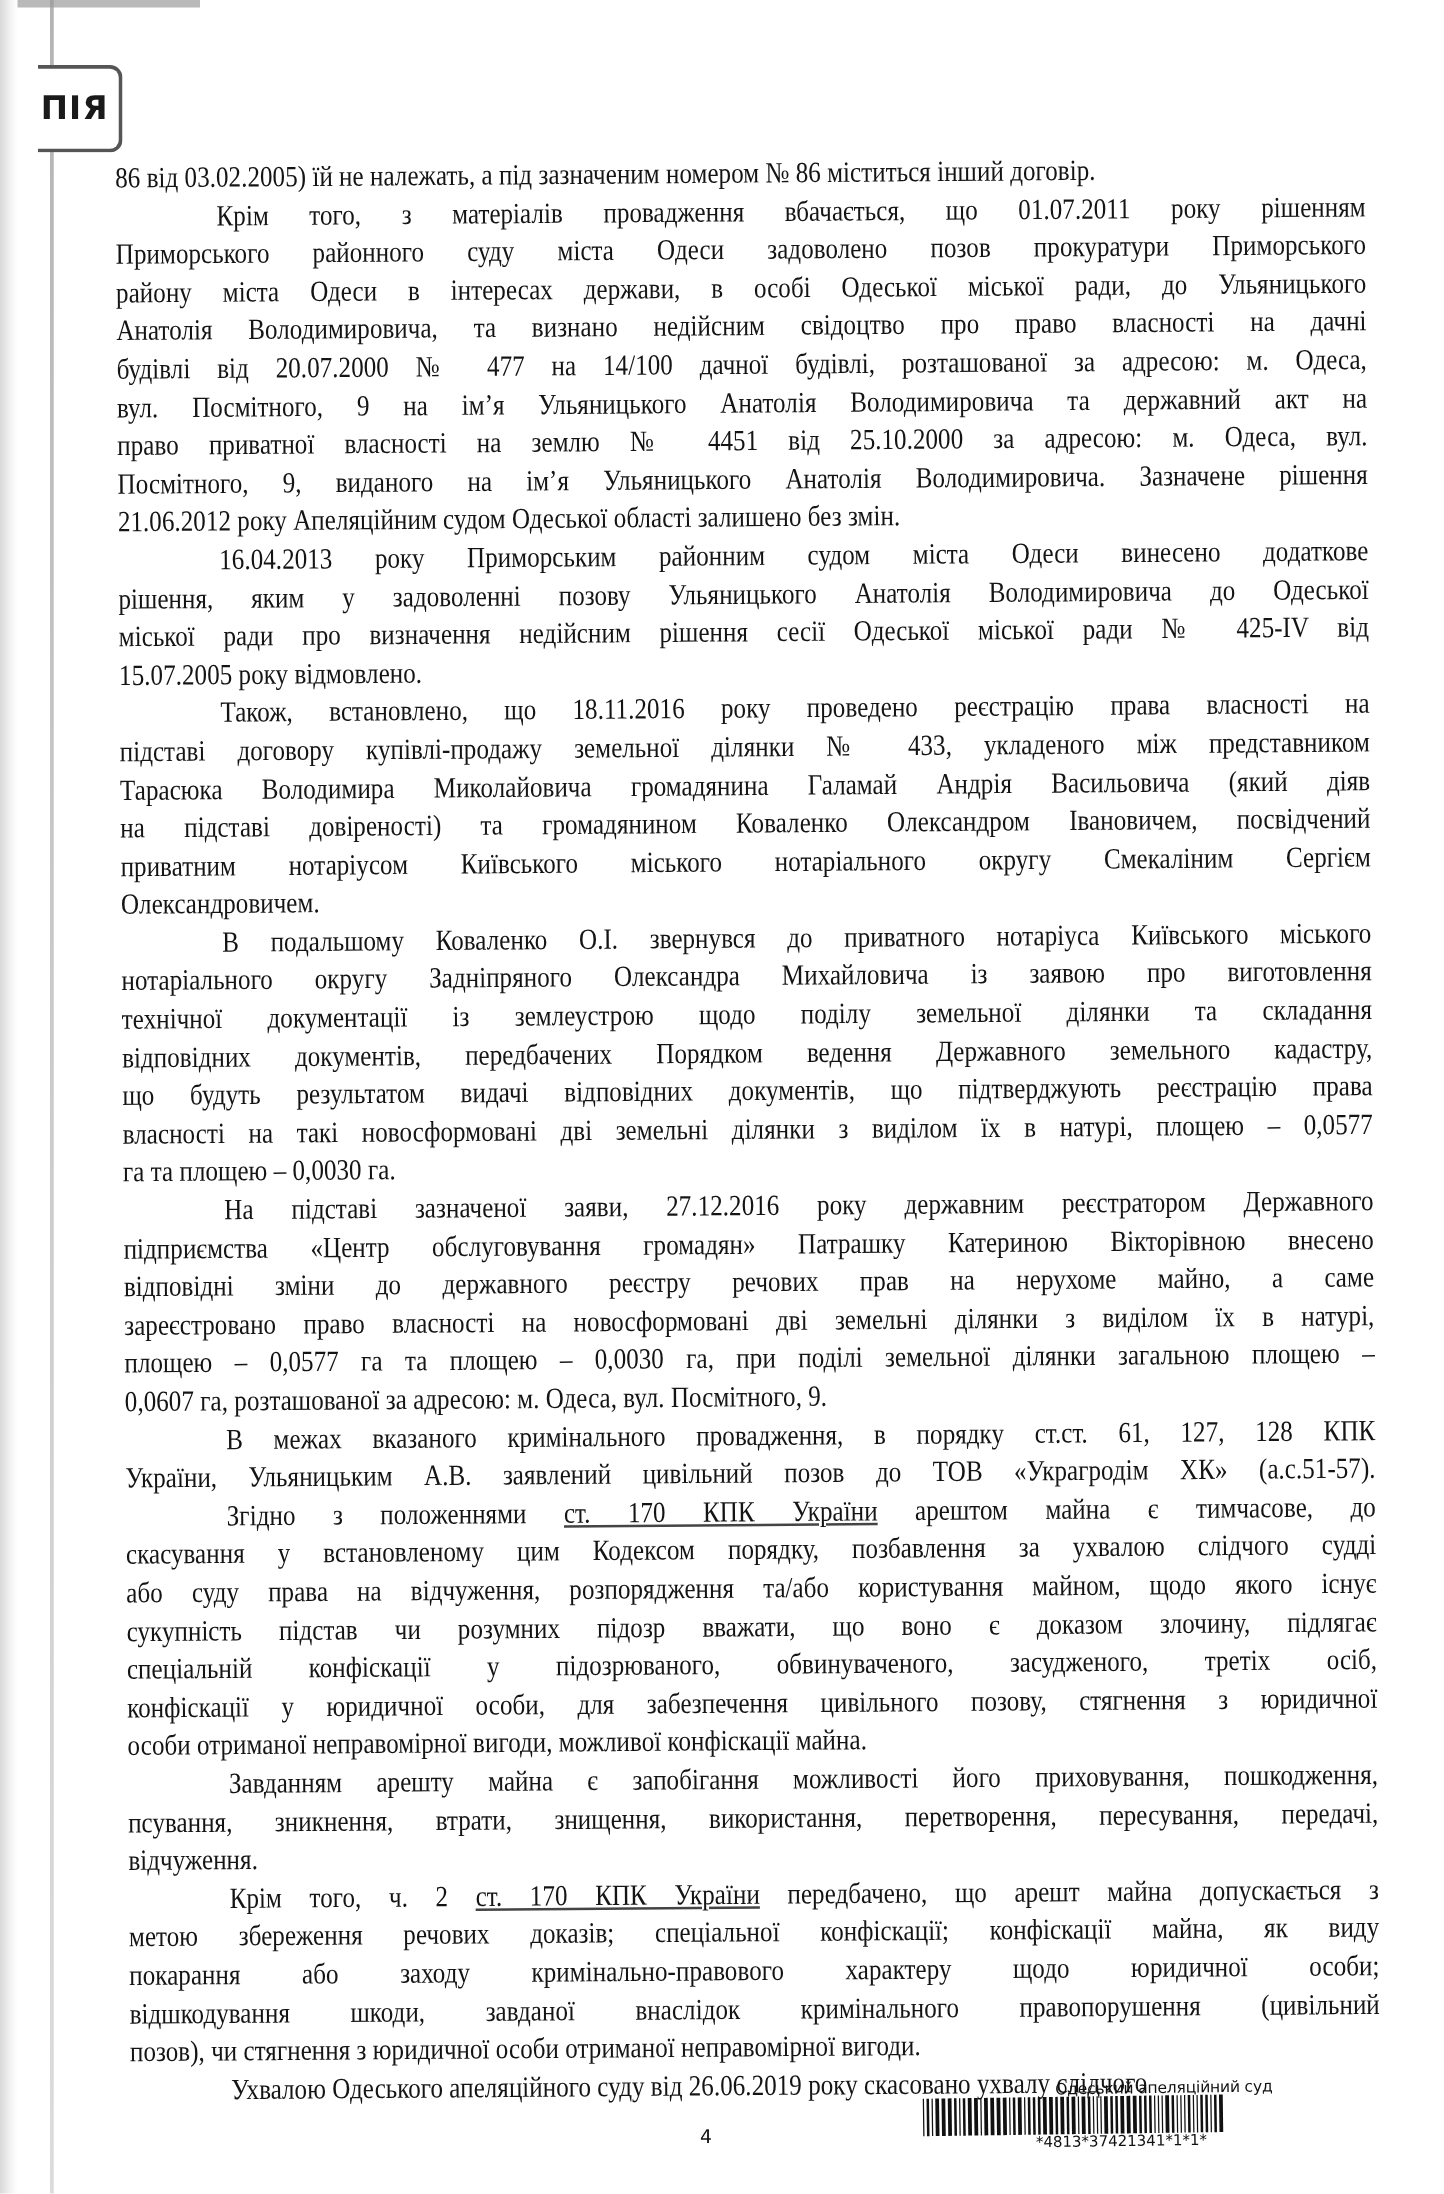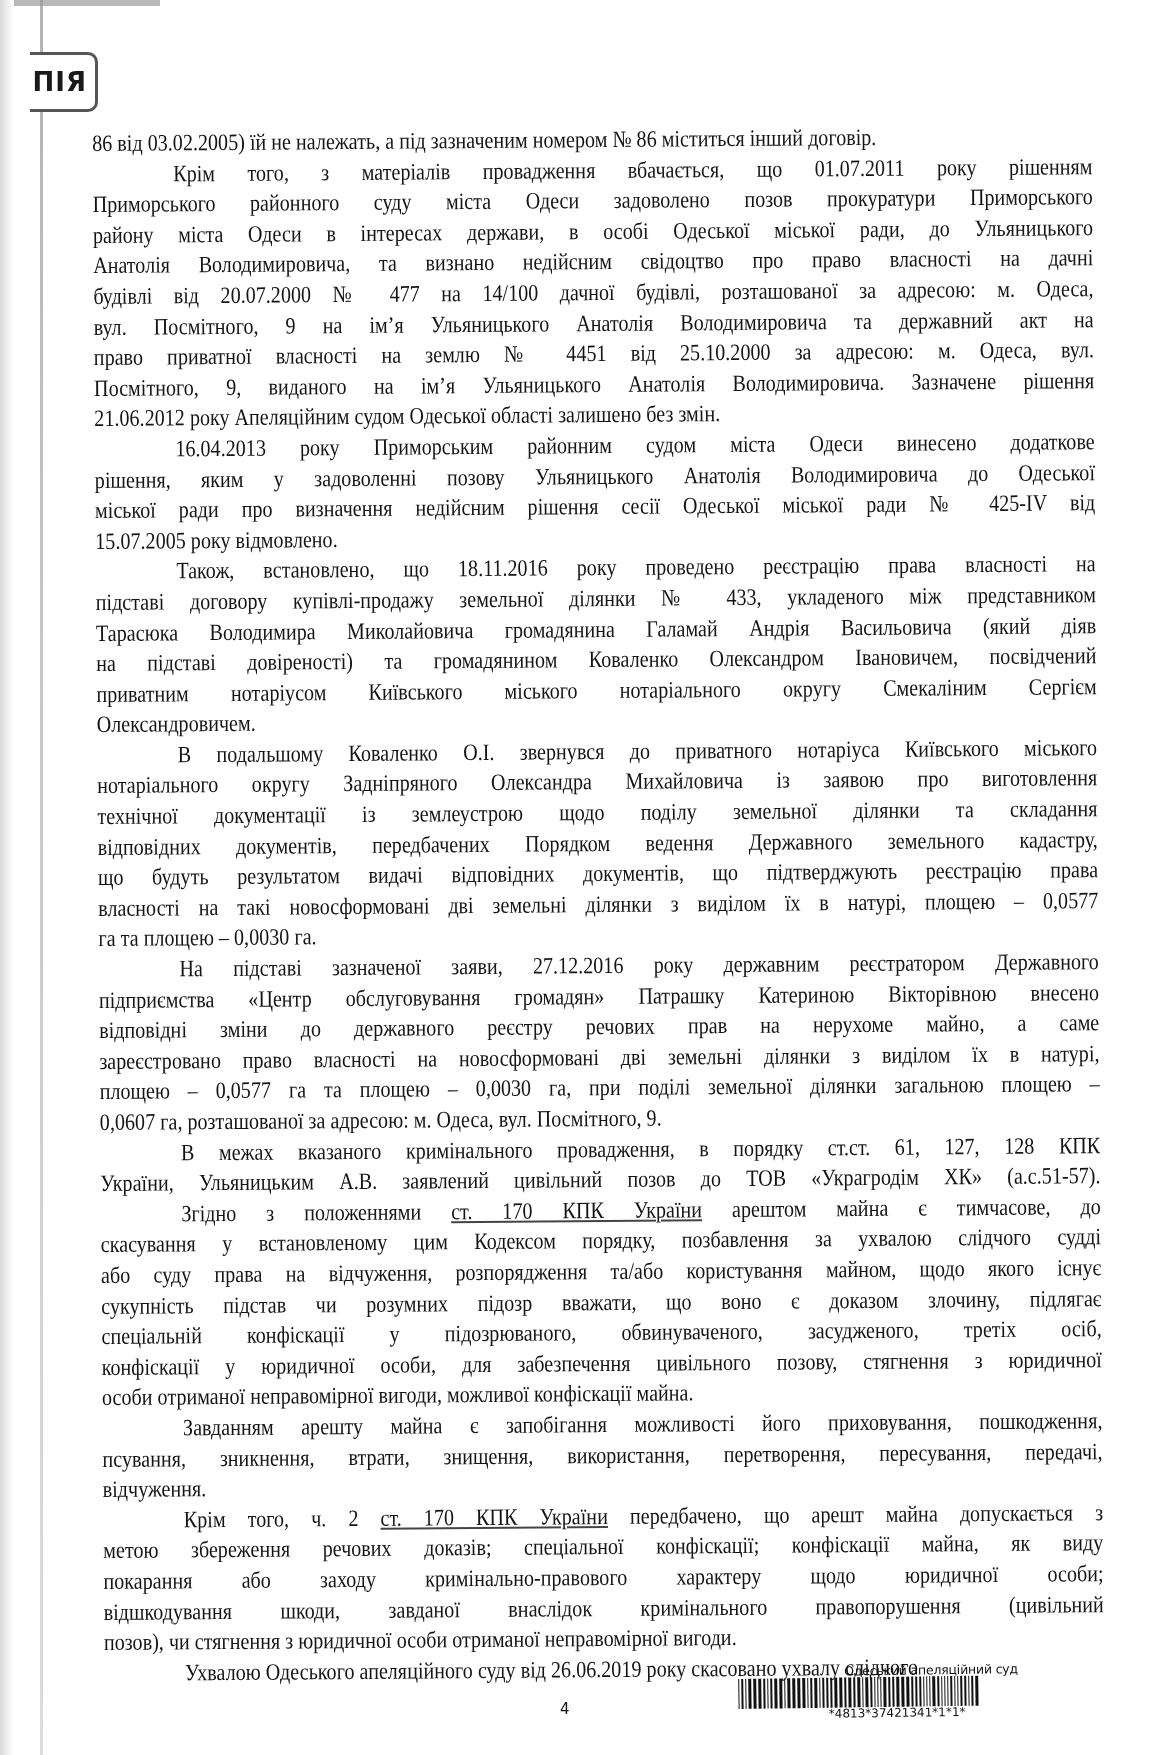--- a/index.html
+++ b/index.html
@@ -16,21 +16,21 @@
   .page-edge-line {
     position: absolute; left: 40px; top: 0; width: 3px; height: 1755px;
     background: linear-gradient(to bottom, #9a9a9a, #b5b5b5 40%, #d0d0d0);
     opacity: 0.75;
   }
   .top-shadow {
     position: absolute; left: 0; top: 0; width: 160px; height: 6px;
     background: #8a8a8a; opacity: 0.6;
   }
   .stamp {
-    position: absolute; left: 30px; top: 52px; width: 68px; height: 60px;
+    position: absolute; left: 30px; top: 52px; width: 68px; height: 70px;
     border: 3px solid #555; border-left: none; border-radius: 0 10px 10px 0;
     display: flex; align-items: center; justify-content: flex-end;
     padding-right: 8px; box-sizing: border-box; background: #fff;
   }
   .stamp span {
     font-family: "DejaVu Sans", sans-serif; font-weight: bold;
     font-size: 26px; color: #1a1a1a; letter-spacing: 1px;
   }
   .content {
     position: absolute; left: 92px; top: 128px; width: 1000px;

